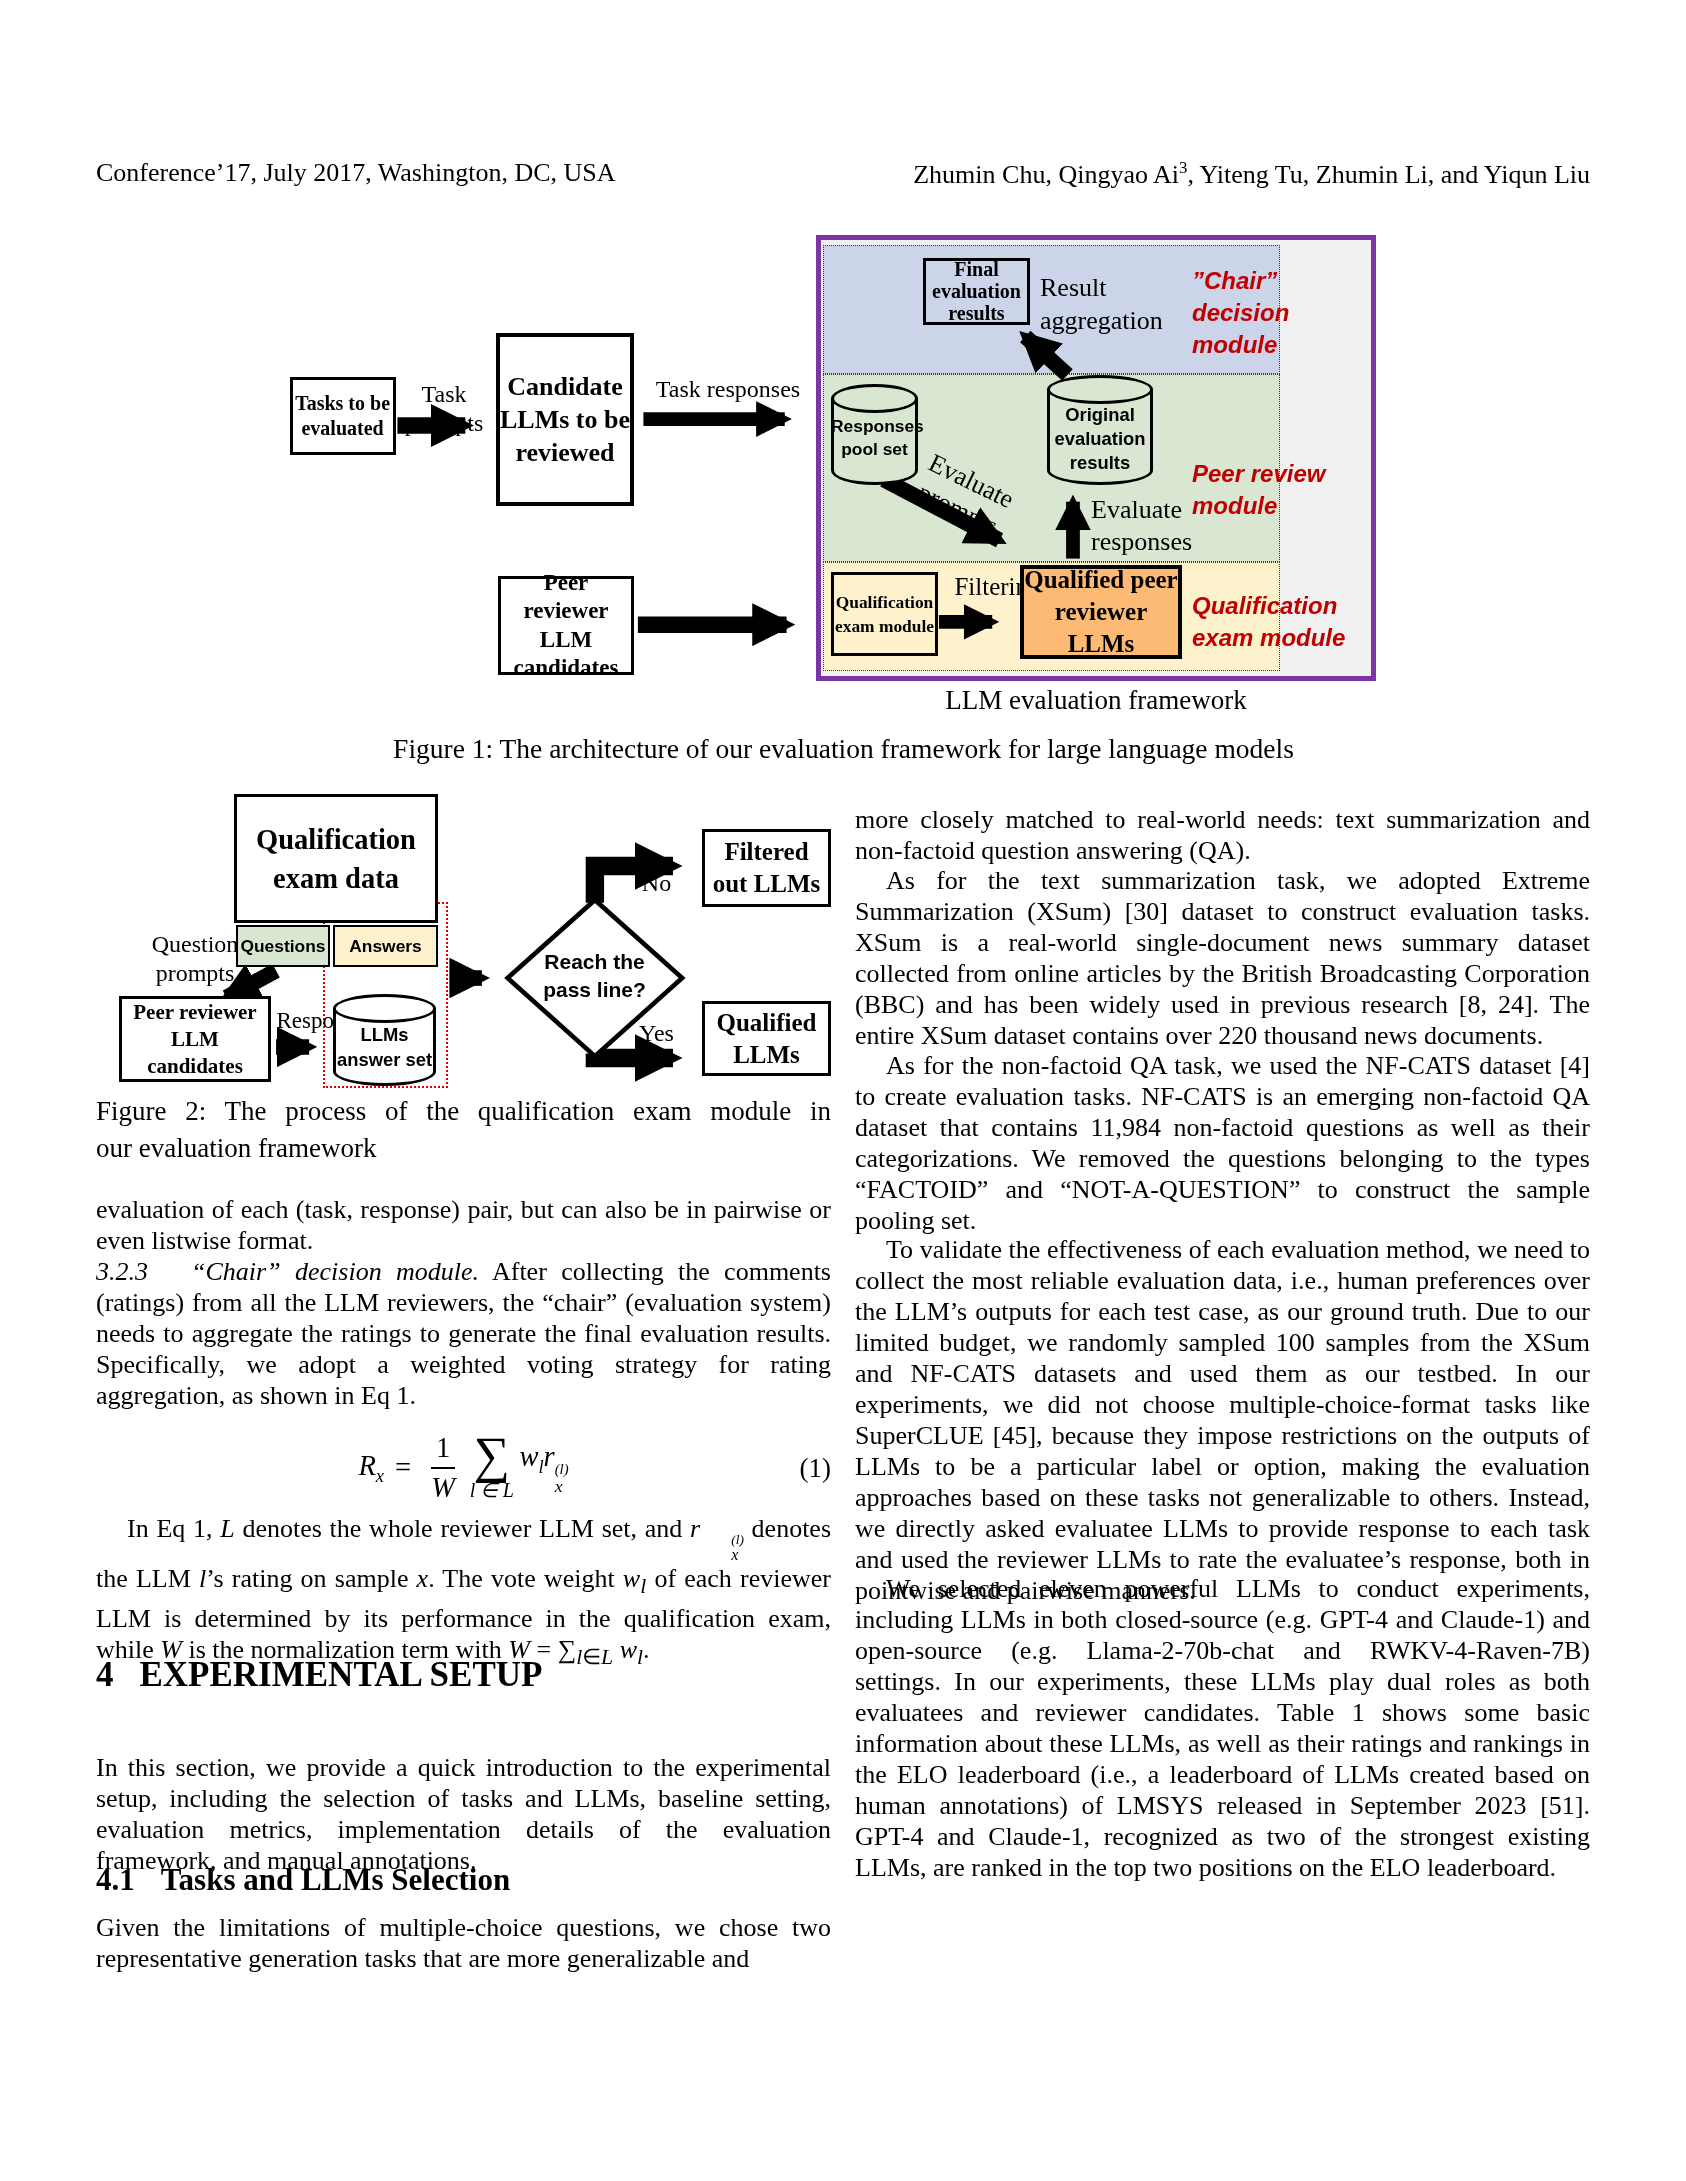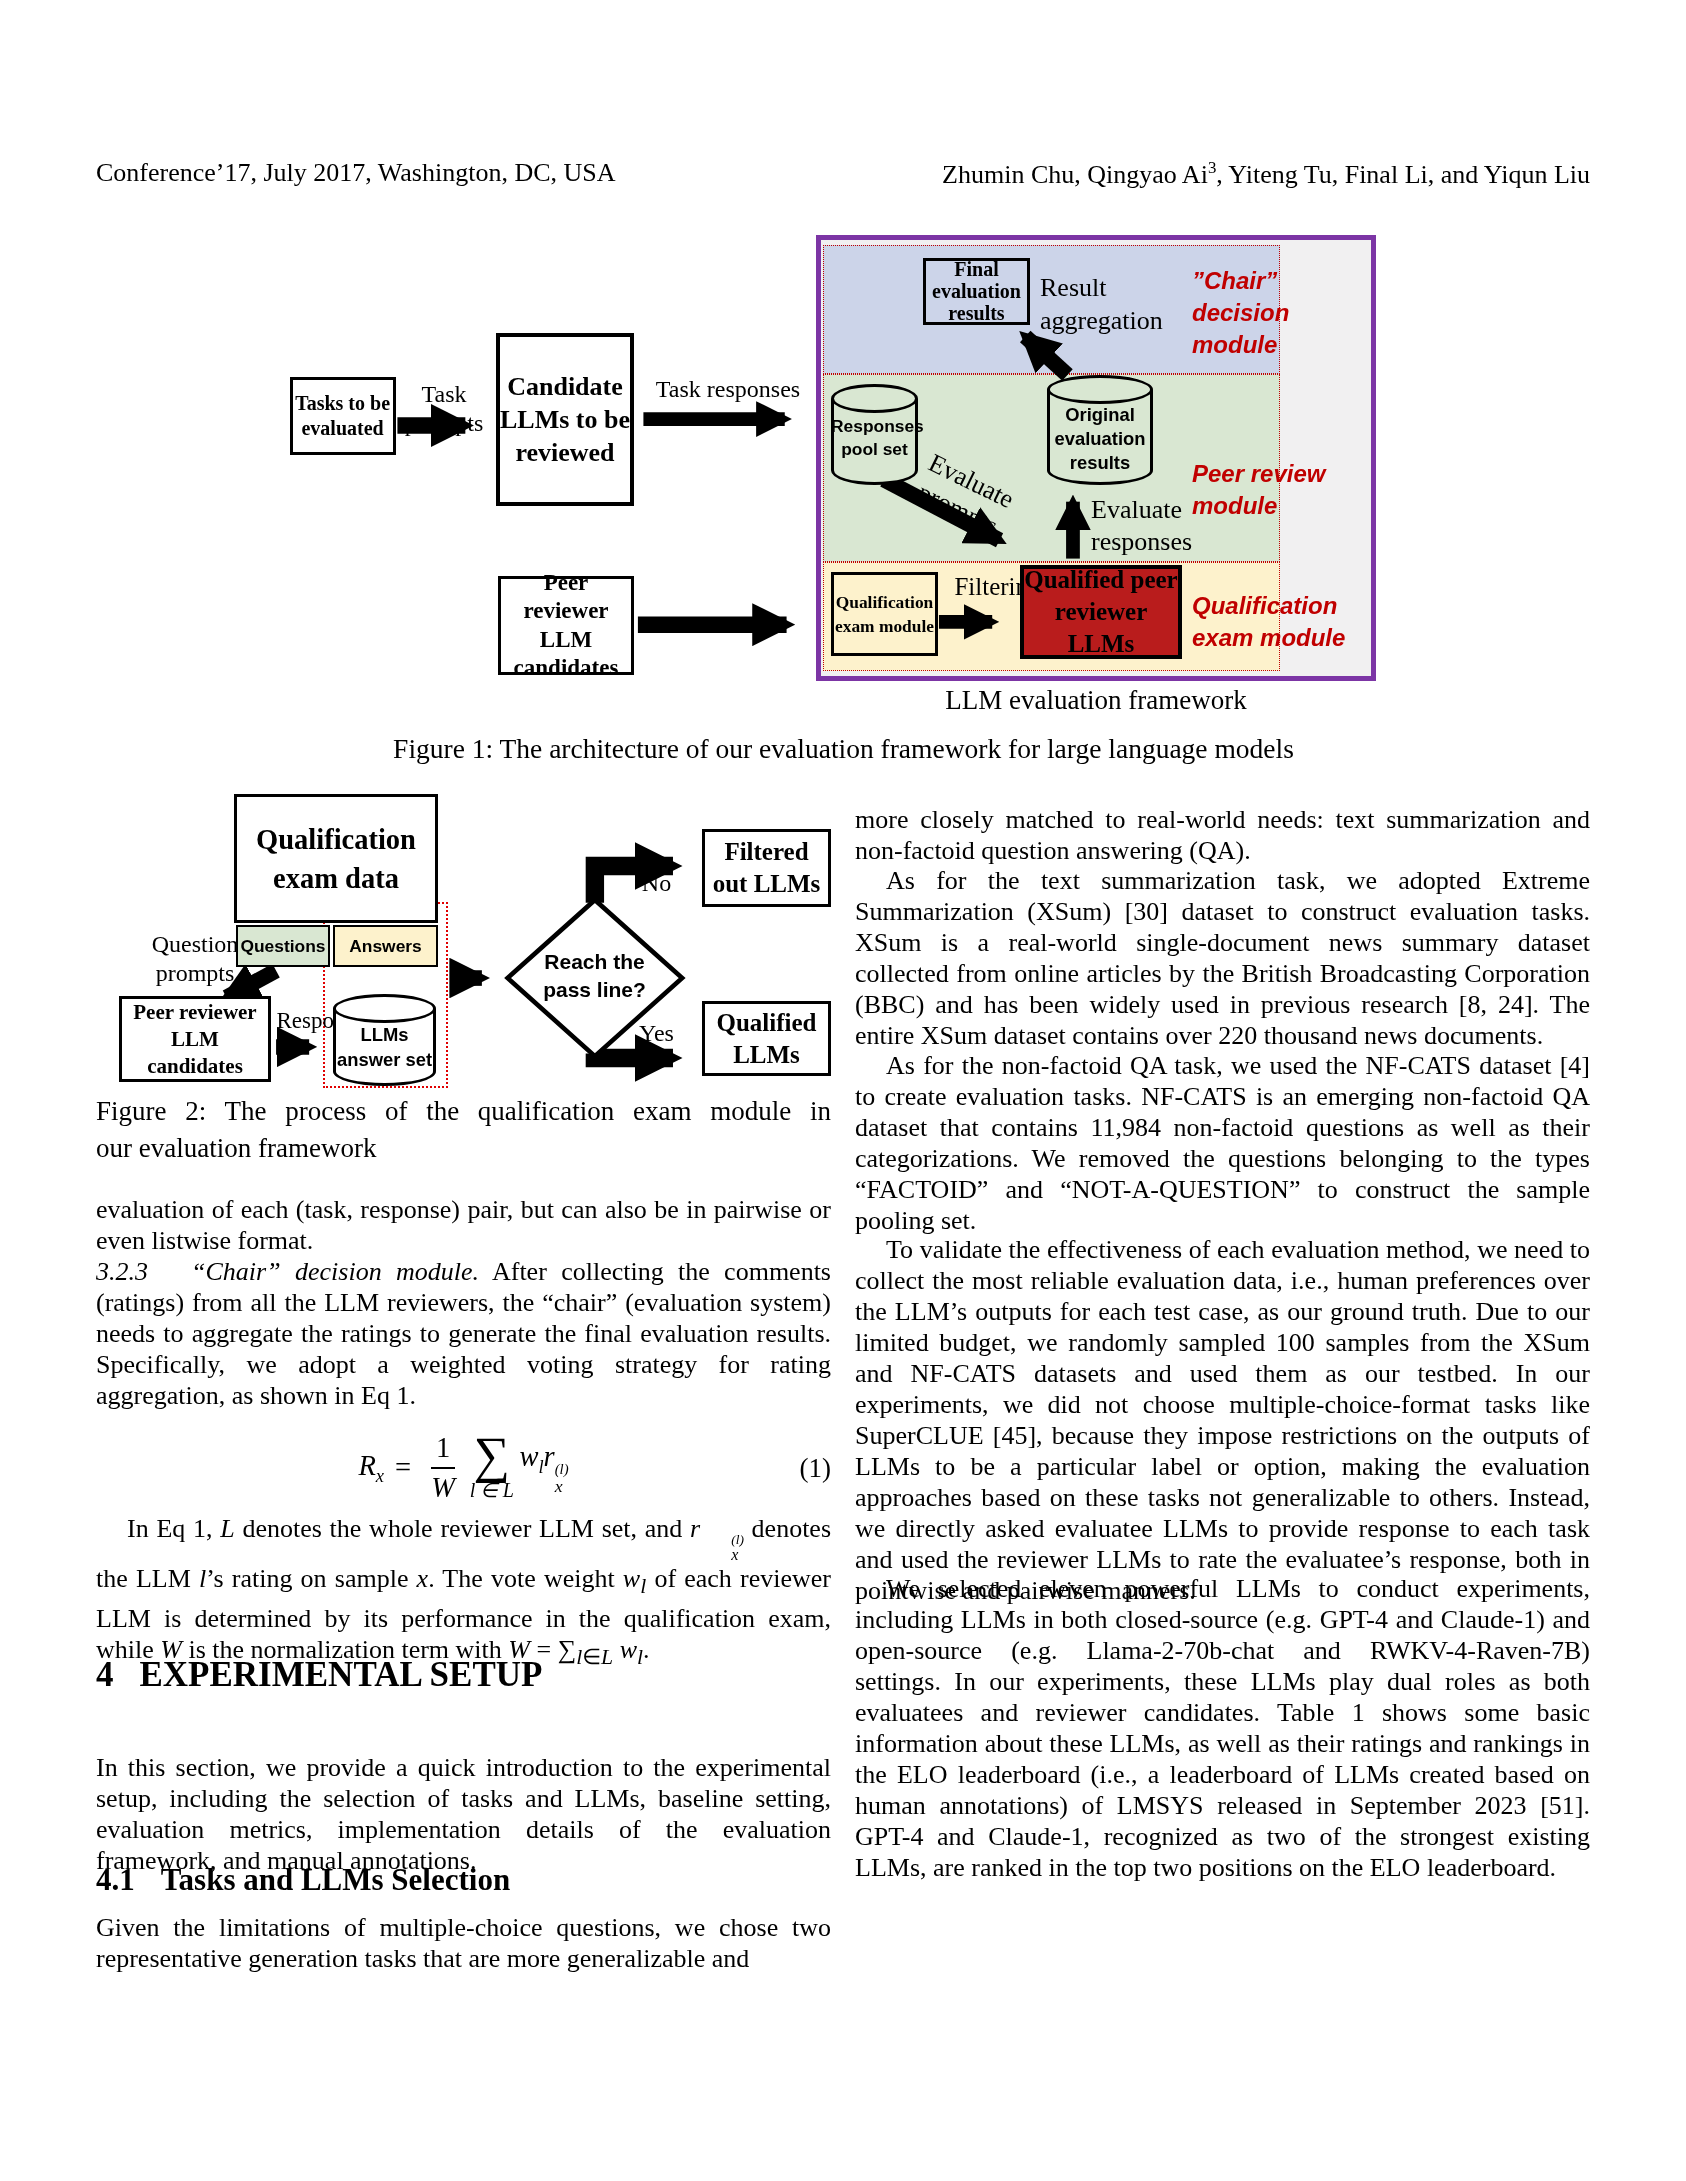--- a/index.html
+++ b/index.html
@@ -44,21 +44,21 @@
   .cyl .cmid{position:absolute;left:0;right:0;top:14.7px;bottom:14.7px;border-left:3.7px solid #000;
         border-right:3.7px solid #000;box-sizing:border-box;z-index:1;}
   .cyl .ctxt{position:absolute;left:0;right:0;z-index:3;text-align:center;
         font-family:"Liberation Sans",sans-serif;font-weight:bold;}
 </style>
 </head>
 <body>
 
 <div class="abs hdr" style="left:96px;top:158px;">Conference’17, July 2017, Washington, DC, USA</div>
 <div class="abs hdr" style="left:551px;top:158px;width:1039px;text-align:right;">
-  <span>Zhumin Chu, Qingyao Ai</span><sup class="fn">3</sup><span>, Yiteng Tu, Final Li, and Yiqun Liu</span>
+  <span>Zhumin Chu, Qingyao Ai</span><sup class="fn">3</sup><span>, Yiteng Tu, Zhumin Li, and Yiqun Liu</span>
 </div>
 
 <div class="abs" style="left:285px;top:230px;width:1117px;height:514px;">
 
   <div class="abs" style="left:531px;top:4.6px;width:560px;height:446px;border:5.5px solid #7c35a5;background:#f1f0f1;box-sizing:border-box;"></div>
 
   <div class="region" style="left:538px;top:14.7px;width:457px;height:129px;background:#ccd4e9;"></div>
   <div class="region" style="left:538px;top:144px;width:457px;height:188px;background:#d9e7d2;"></div>
   <div class="region" style="left:538px;top:332px;width:457px;height:109px;background:#fdf2cc;"></div>
 
@@ -139,21 +139,21 @@
   <div class="redlab z4" style="left:907px;top:228px;">
     <div>Peer review</div>
     <div>module</div>
   </div>
 
   <div class="dbox z4" style="left:546px;top:342px;width:107px;height:84px;background:#fdf2cc;font-size:17.4px;line-height:24px;">
     <div>Qualification</div>
     <div>exam module</div>
   </div>
   <div class="dlab z4" style="left:659px;top:343px;width:107px;font-size:25px;">Filtering</div>
-  <div class="dbox z4" style="left:735px;top:335px;width:162px;height:94px;border-width:4.6px;background:#b91c1c;font-size:25px;line-height:32px;">
+  <div class="dbox z4" style="left:735px;top:335px;width:162px;height:94px;border-width:4.6px;background:#fdba74;font-size:25px;line-height:32px;">
     <div>Qualified peer</div>
     <div>reviewer LLMs</div>
   </div>
   <div class="redlab z4" style="left:907px;top:360px;">
     <div>Qualification</div>
     <div>exam module</div>
   </div>
 
   <div class="dlab" style="left:531px;top:456px;width:560px;font-size:27px;">LLM evaluation framework</div>
 </div>

